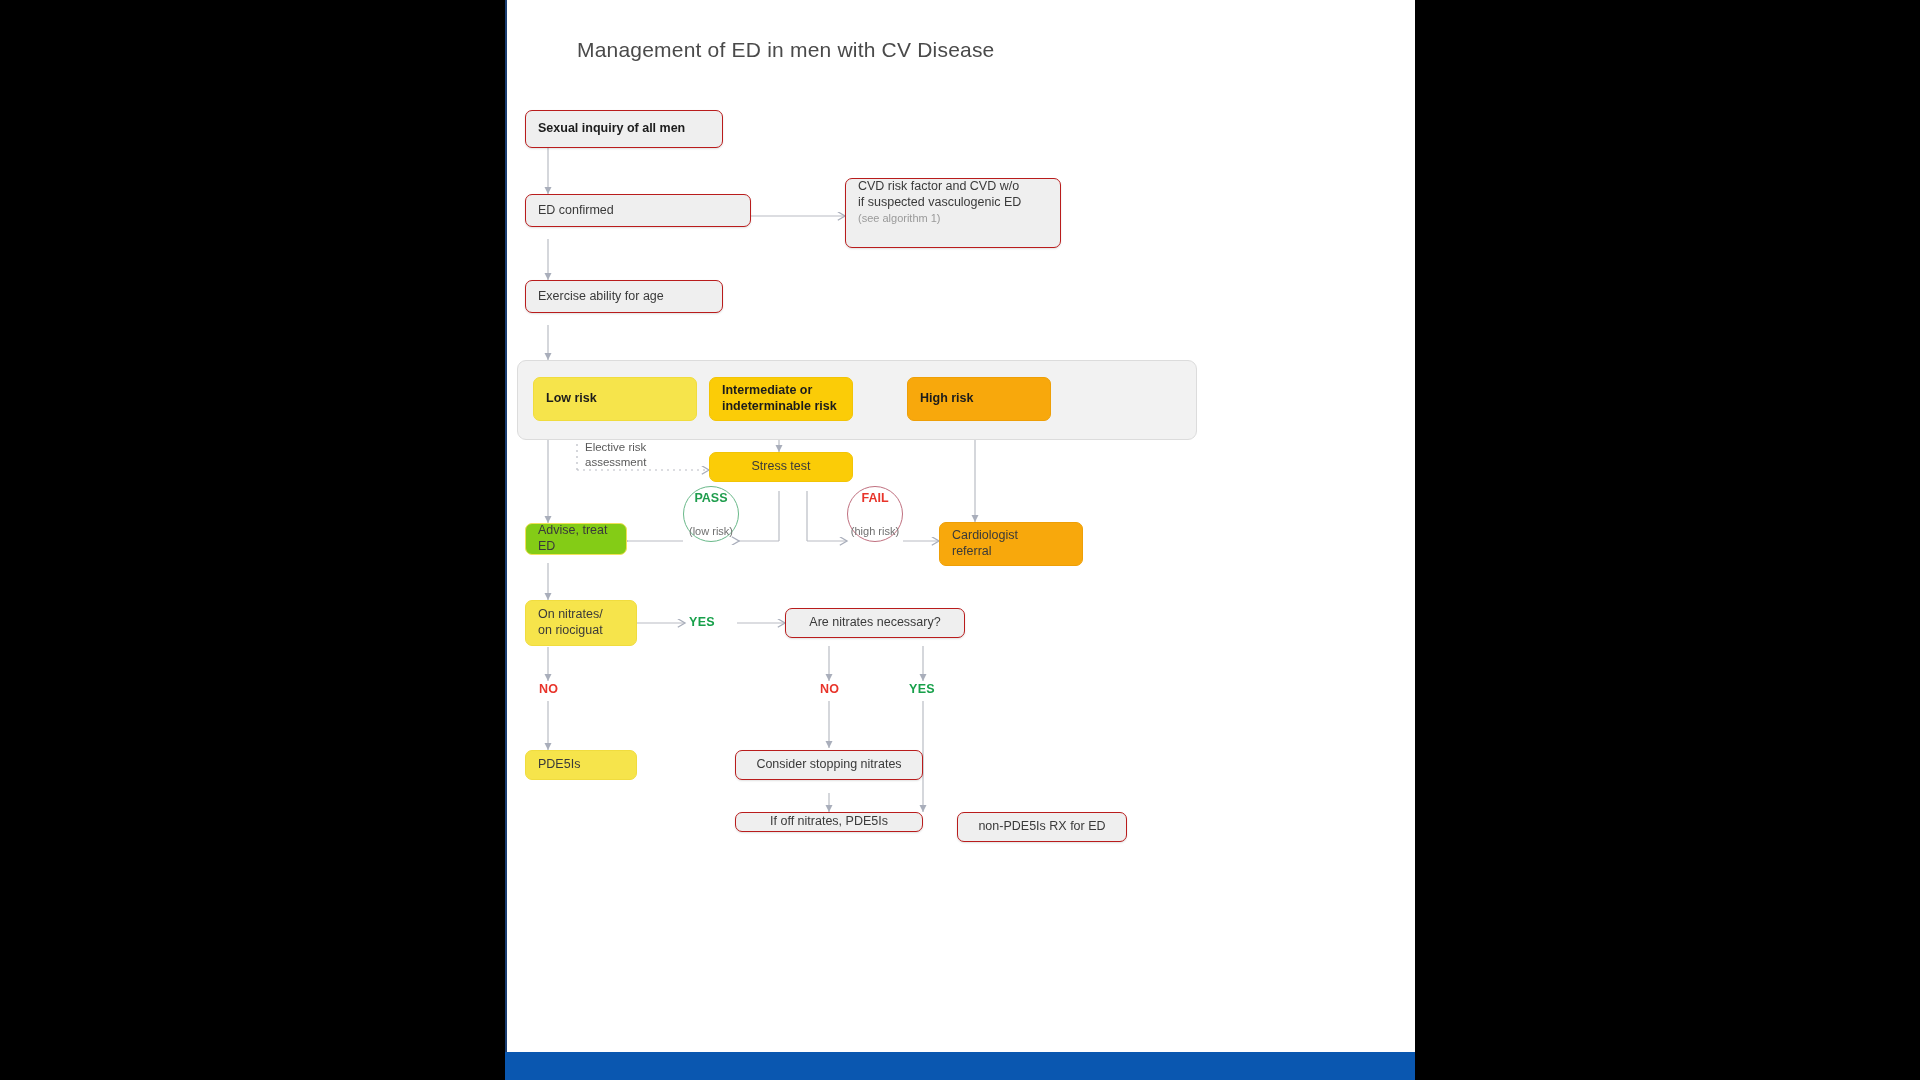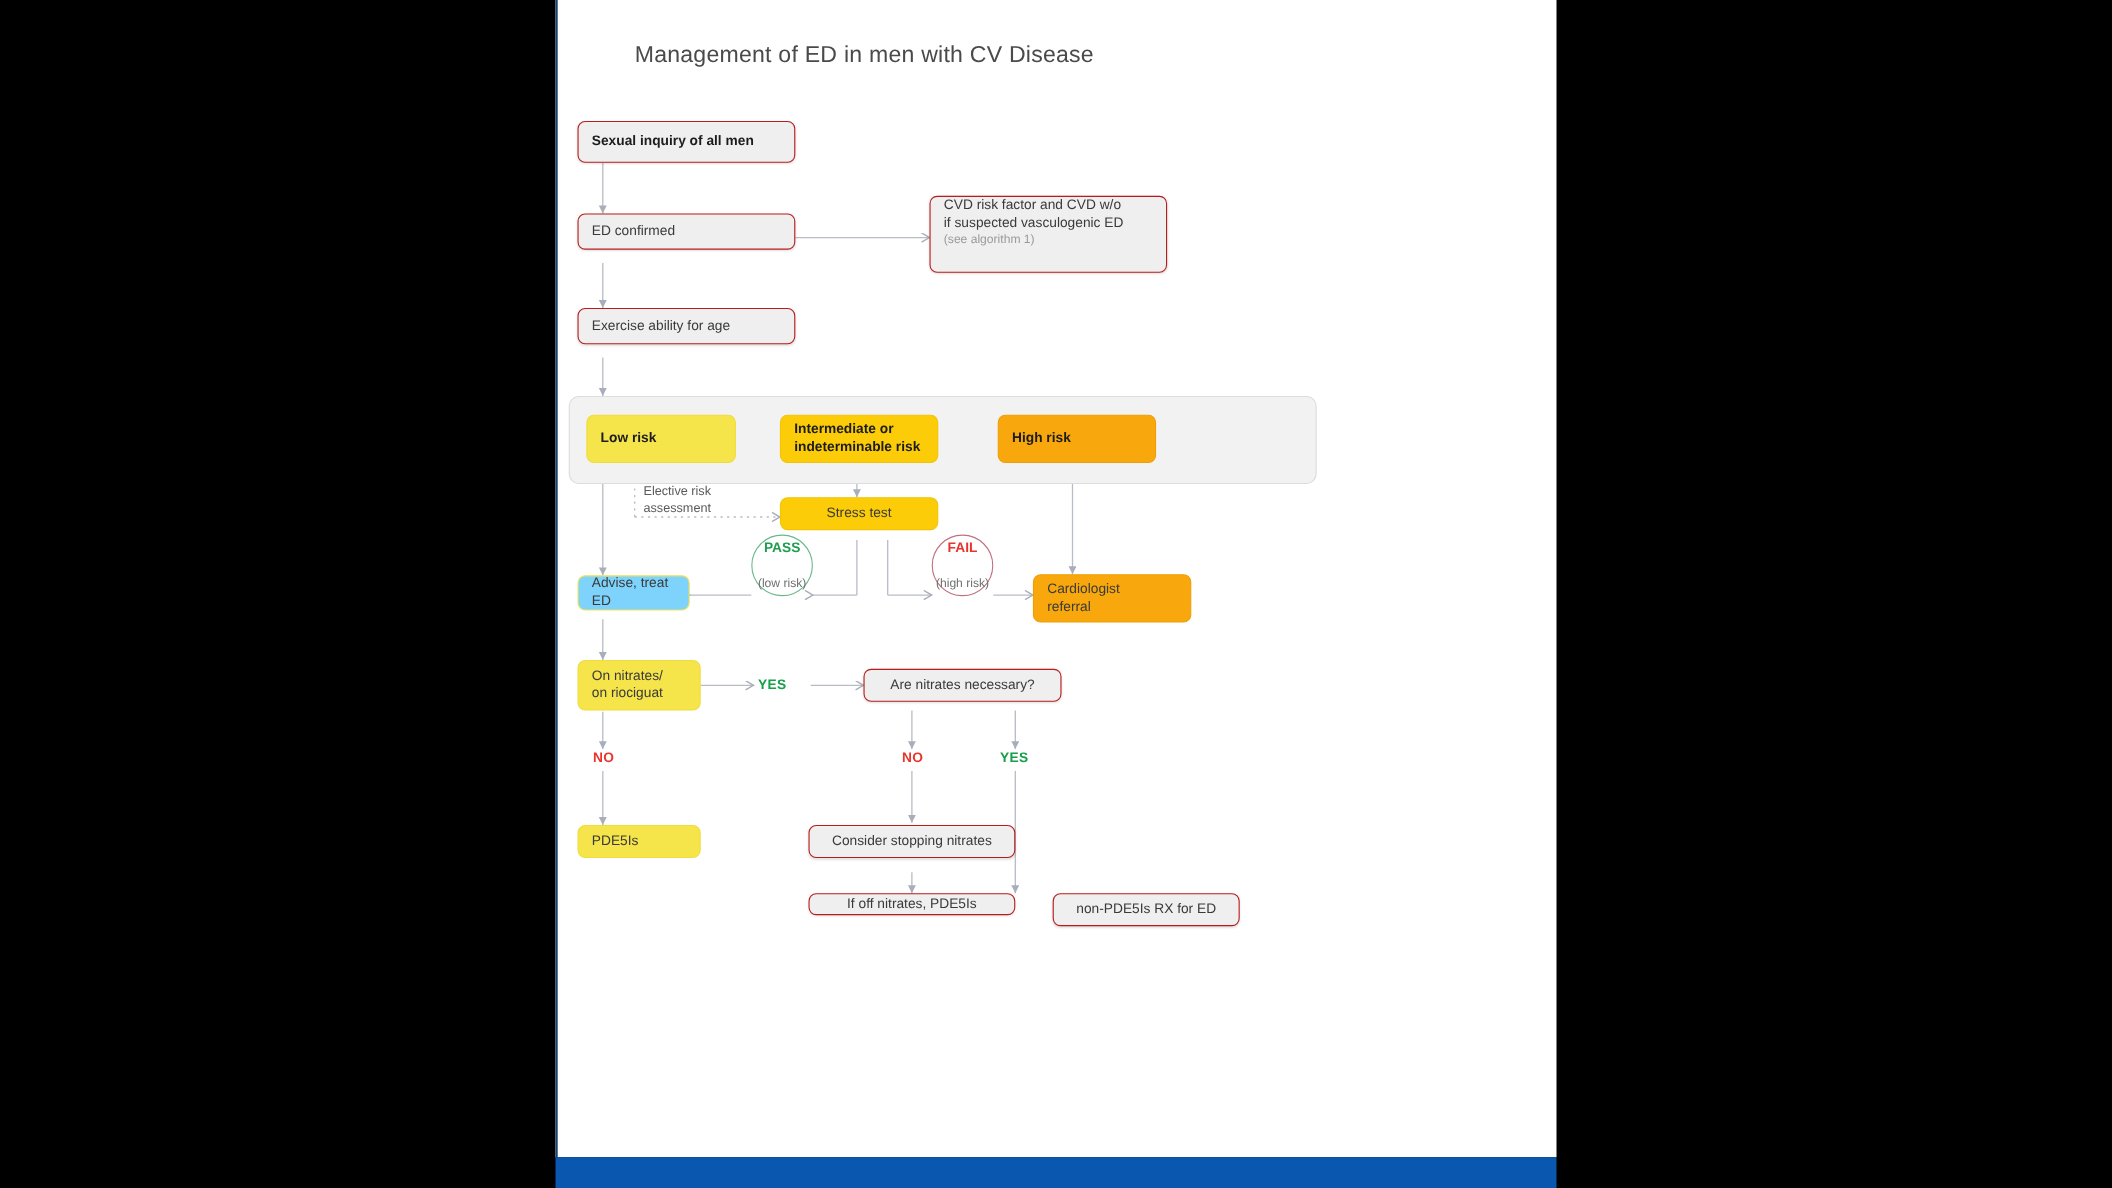--- a/index.html
+++ b/index.html
@@ -48,21 +48,21 @@
     padding: 0 12px;
     line-height: 1.25;
   }
   .node.grey {
     background: #efefef;
     border: 1px solid #b91c1c;
     box-shadow: 0 1px 2px rgba(0,0,0,.12);
     text-align: center;
   }
   .node.yellow-light { background: #f6e44b; border: 1px solid #f0dc3e; }
-  .node.yellow-pale  { background: #7dd3fc; border: 1px solid #f1e158; justify-content: flex-end; }
+  .node.yellow-pale  { background: #84cc16; border: 1px solid #f1e158; justify-content: flex-end; }
   .node.gold         { background: #fbcc07; border: 1px solid #f2c406; }
   .node.orange       { background: #f8a80c; border: 1px solid #ee9f07; }
   .node.bold   { font-weight: bold; color: #1c1c1c; }
 
   .panel {
     position: absolute;
     background: #f2f2f2;
     border: 1px solid #dcdcdc;
     border-radius: 9px;
     box-sizing: border-box;
@@ -171,37 +171,37 @@
         <line x1="416" y1="701" x2="416" y2="812" marker-end="url(#ah)"></line>
 
         <line x1="322" y1="793" x2="322" y2="812" marker-end="url(#ah)"></line>
       </g>
     </svg>
 
     <div class="node grey bold" style="left:18px; top:110px; width:198px; height:38px;">
       <span>Sexual inquiry of all men</span>
     </div>
 
-    <div class="node grey" style="left:18px; top:194px; width:198px; height:33px;">
+    <div class="node grey" style="left:18px; top:194px; width:226px; height:33px;">
       <span>ED confirmed</span>
     </div>
 
     <div class="node grey" style="left:338px; top:178px; width:216px; height:70px; align-items:flex-start; flex-direction:column;">
       <span>CVD risk factor and CVD w/o</span>
       <span>if suspected vasculogenic ED</span>
       <span class="sub-note">(see algorithm 1)</span>
     </div>
 
     <div class="node grey" style="left:18px; top:280px; width:198px; height:33px;">
       <span>Exercise ability for age</span>
     </div>
 
     <div class="panel" style="left:10px; top:360px; width:680px; height:80px;"></div>
 
-    <div class="node yellow-light bold" style="left:26px; top:377px; width:136px; height:44px;">
+    <div class="node yellow-light bold" style="left:26px; top:377px; width:164px; height:44px;">
       <span>Low risk</span>
     </div>
 
     <div class="node gold bold" style="left:202px; top:377px; width:144px; height:44px; flex-direction:column; align-items:flex-start; justify-content:center;">
       <span>Intermediate or</span>
       <span>indeterminable risk</span>
     </div>
 
     <div class="node orange bold" style="left:400px; top:377px; width:144px; height:44px;">
       <span>High risk</span>

